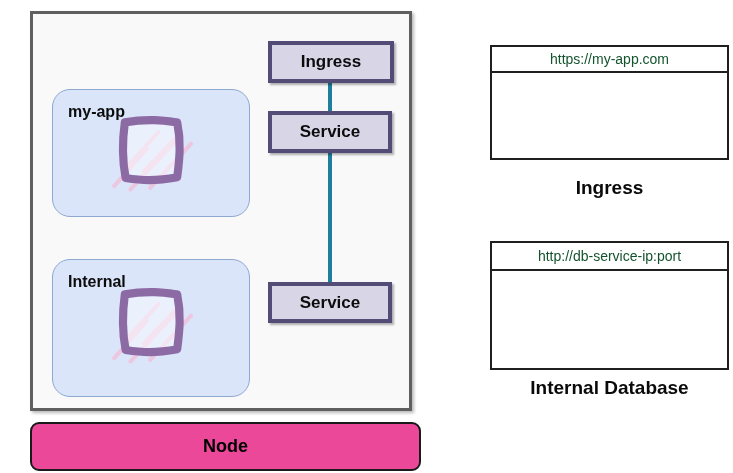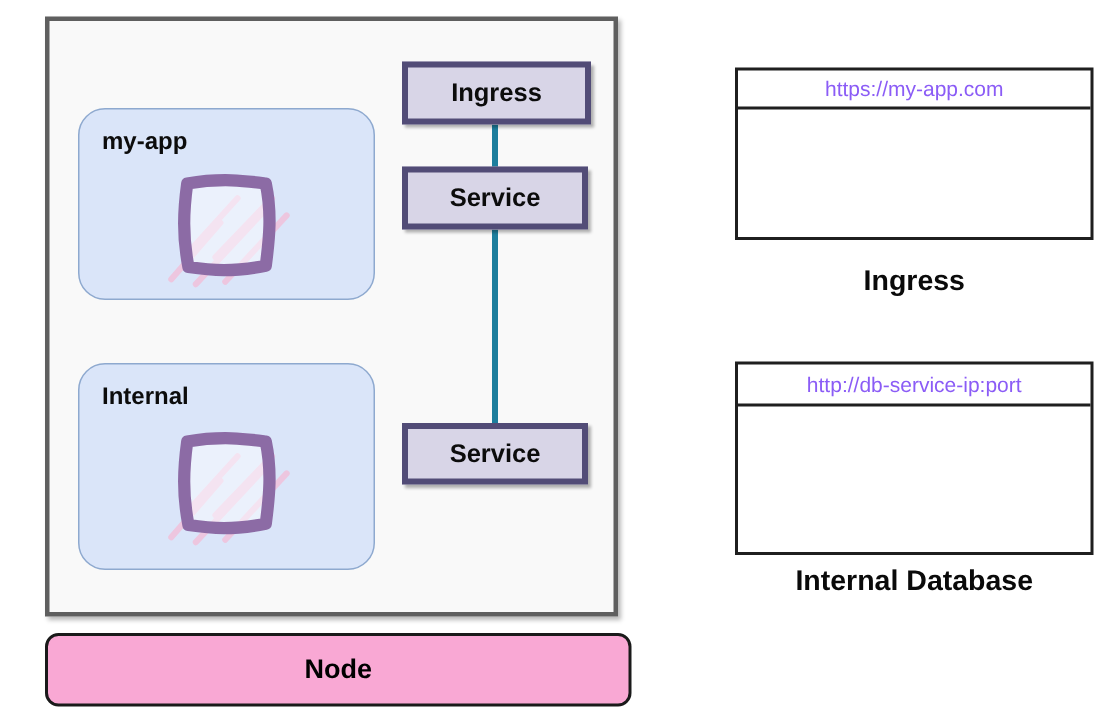--- a/index.html
+++ b/index.html
@@ -12,21 +12,21 @@
   
   .node-box{
     left:30px;top:11px;width:382px;height:400px;
     background:#f9f9f9;border:3px solid #5f5f5f;
     box-shadow:2px 2px 3px rgba(0,0,0,0.28);
   }
 
   
   .pod-box{
     width:198px;height:128px;left:52px;
-    background:#dae5f9;border:1px solid #8ea9cf;border-radius:18px;
+    background:#dae5f9;border:1px solid #8ea9cf;border-radius:18px;margin-top:17px;
   }
   .pod-box.p1{top:72px;}
   .pod-box.p2{top:242px;height:138px;}
   .pod-label{
     position:absolute;left:15px;top:13px;
     font-weight:bold;font-size:16px;color:#0c0c0c;
   }
 
   .pod-icon-svg{position:absolute;}
   .icon1{left:105px;top:106px;width:92px;height:90px;}
@@ -45,35 +45,35 @@
     display:flex;align-items:center;justify-content:center;
     font-weight:bold;font-size:17px;color:#0c0c0c;
   }
   .comp-ingress{top:41px;}
   .comp-service1{top:111px;width:124px;}
   .comp-service2{top:282px;width:124px;height:41px;}
 
   
   .node-label-box{
     left:30px;top:422px;width:391px;height:49px;
-    background:#f9a8d4;border:2px solid #1a1a1a;border-radius:9px;
+    background:#ec4899;border:2px solid #1a1a1a;border-radius:9px;
     display:flex;align-items:center;justify-content:center;
     font-weight:bold;font-size:18px;
   }
 
   
   .browser{
     left:490px;width:239px;background:#ffffff;border:2px solid #1f1f1f;
   }
   .browser.b1{top:45px;height:115px;}
   .browser.b2{top:241px;height:129px;}
   .url-bar{
     height:26px;border-bottom:2px solid #1f1f1f;
     display:flex;align-items:center;justify-content:center;
-    font-size:14px;color:#8b5cf6;box-sizing:border-box;
+    font-size:14px;color:#14532d;box-sizing:border-box;
   }
   .browser.b2 .url-bar{height:28px;}
   .caption{
     left:490px;width:239px;text-align:center;
     font-weight:bold;font-size:19px;color:#0a0a0a;
   }
   .cap1{top:177px;}
   .cap2{top:377px;}
 </style>
 </head>

